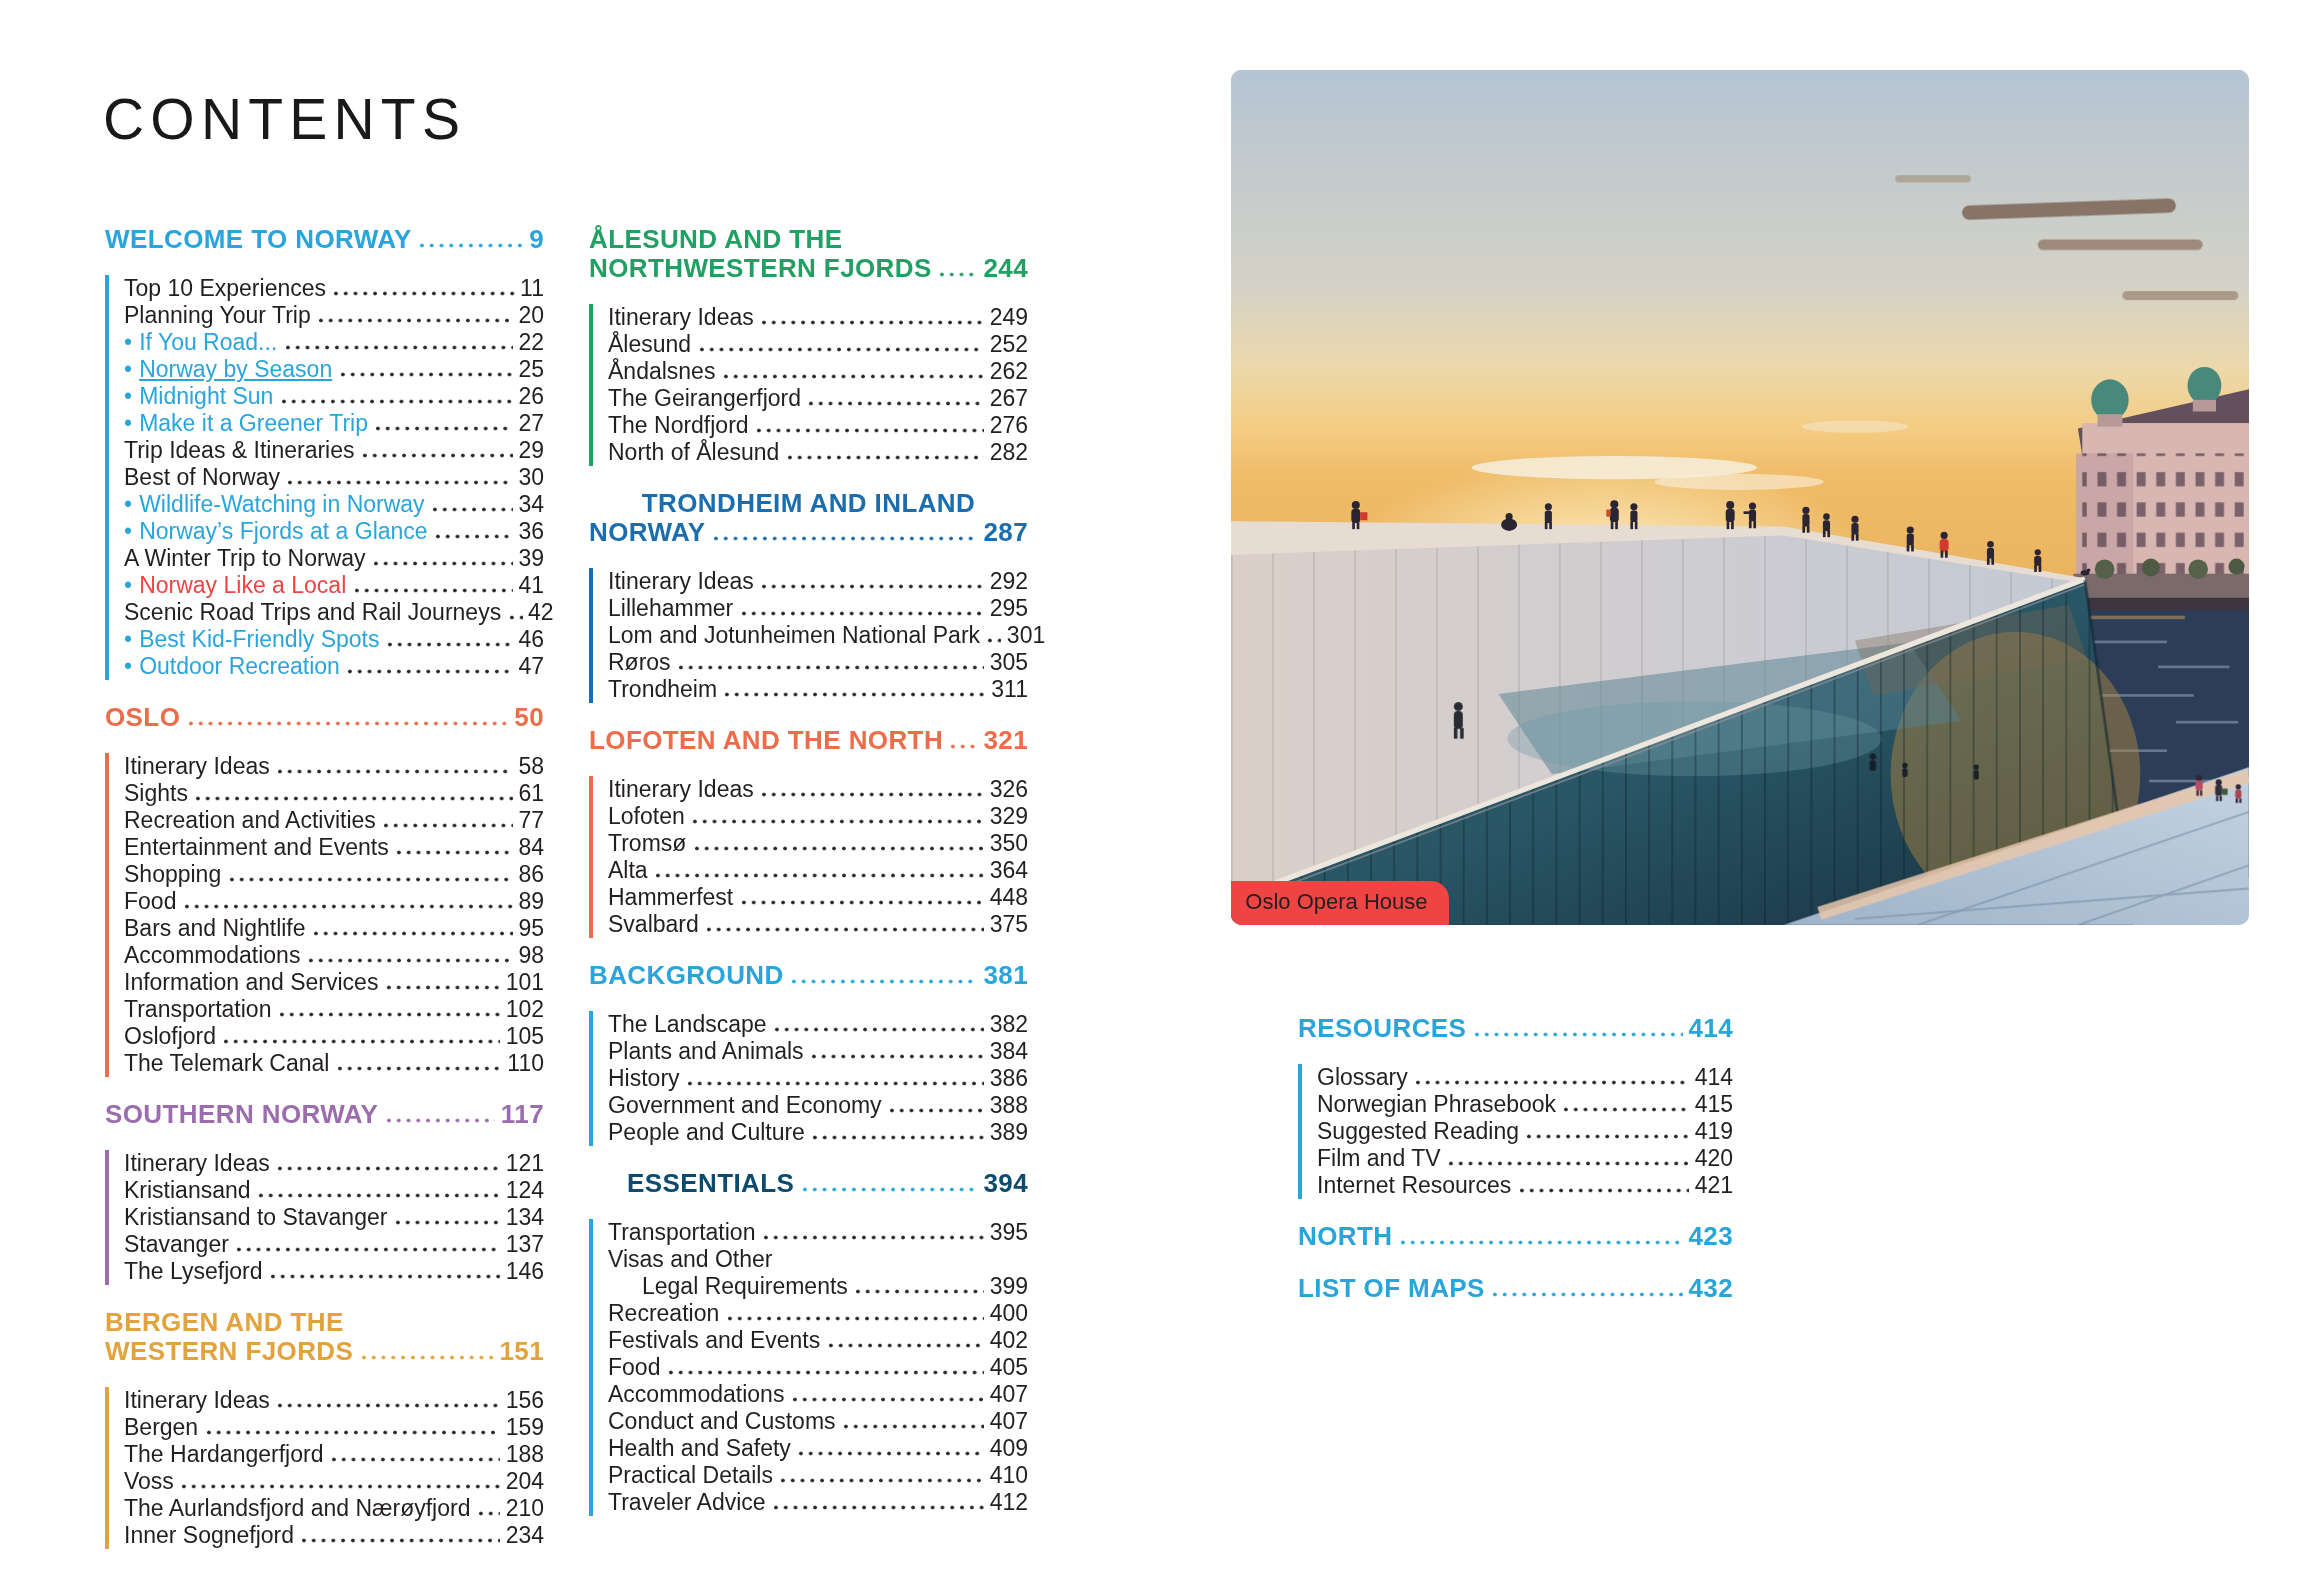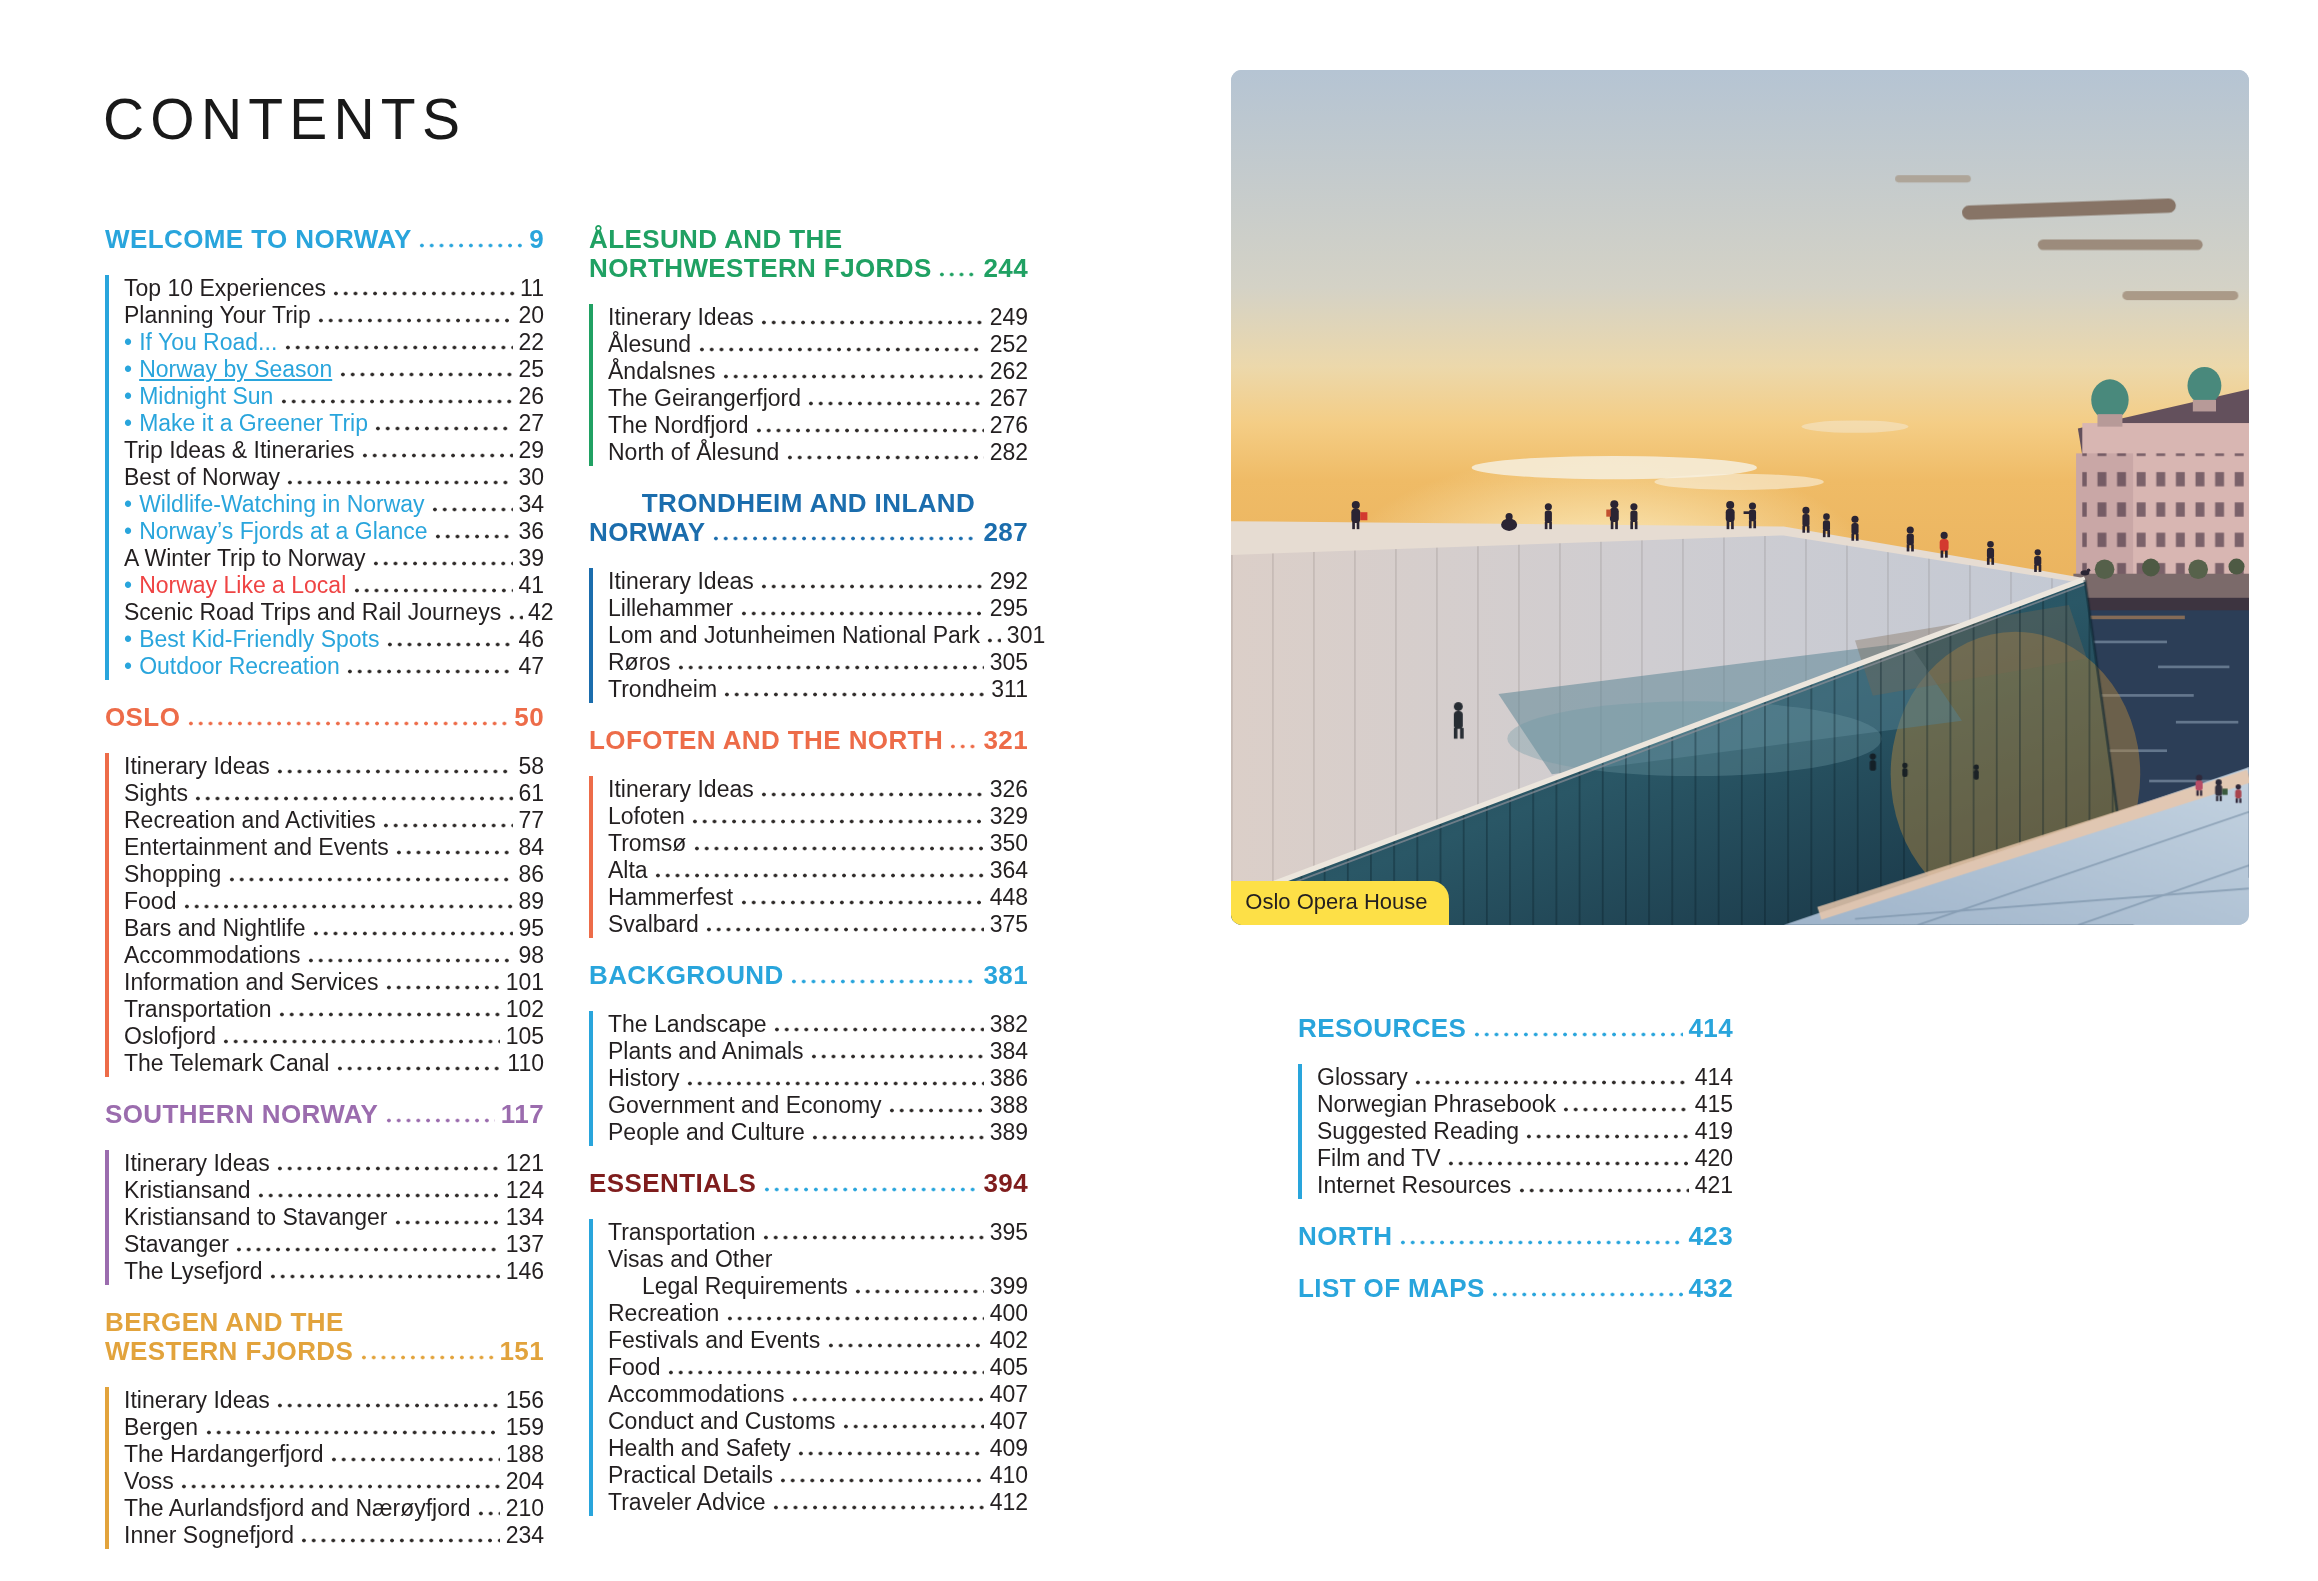--- a/index.html
+++ b/index.html
@@ -21,21 +21,21 @@
   .row .lbl{white-space:nowrap;}
   .row .pg{white-space:nowrap;}
   .row.cont{padding-left:34px;}
   .dots{flex:1 1 auto;min-width:16px;height:4.5px;margin:0 5.4px 6.2px 5.4px;
        background-image:radial-gradient(circle, var(--dc,#2e2a28) 1.5px, transparent 2px);
        background-size:9.8px 4.5px;background-position:left bottom;background-repeat:repeat-x;}
   .bullet{margin-right:7.1px;}
   .photo{position:absolute;left:1231px;top:70px;width:1018px;height:855px;
        border-radius:10.7px;overflow:hidden;background:#b5c4d3;}
   .photo svg{display:block;width:100%;height:100%;}
-  .caption{position:absolute;left:0;bottom:0;background:#fde047;
+  .caption{position:absolute;left:0;bottom:0;background:#ef4444;
        padding:8px 21.4px 9.8px 14.3px;border-radius:0 18px 0 0;
        font-size:22px;font-weight:500;color:#231f20;}
 </style>
 </head>
 <body>
 
 <div class="page-title">CONTENTS</div>
 
 <div class="col col1">
     <div class="section">
@@ -424,21 +424,21 @@
           <span class="pg">388</span>
         </div>
         <div class="row">
           <span class="lbl">People and Culture</span>
           <span class="dots" style="--dc: #2E2A28;"></span>
           <span class="pg">389</span>
         </div>
       </div>
     </div>
     <div class="section">
-      <div class="h-line" style="color: #7f1d1d;">
+      <div class="h-line" style="color: #0c4a6e; margin-left: 38px;">
         <span>ESSENTIALS</span>
         <span class="dots" style="--dc: #29A5DC;"></span>
         <span class="pg">394</span>
       </div>
       <div class="items" style="border-left-color: rgb(41, 165, 220);">
         <div class="row">
           <span class="lbl">Transportation</span>
           <span class="dots" style="--dc: #2E2A28;"></span>
           <span class="pg">395</span>
         </div>

